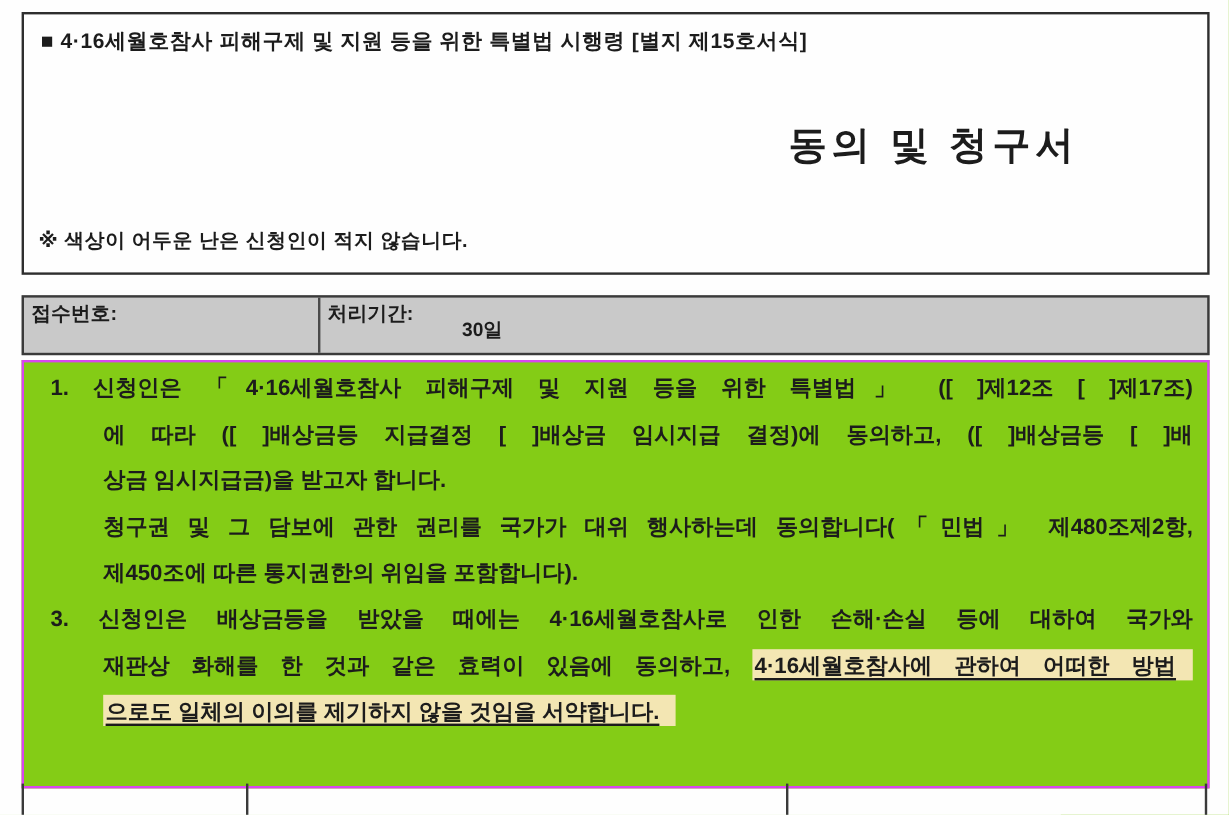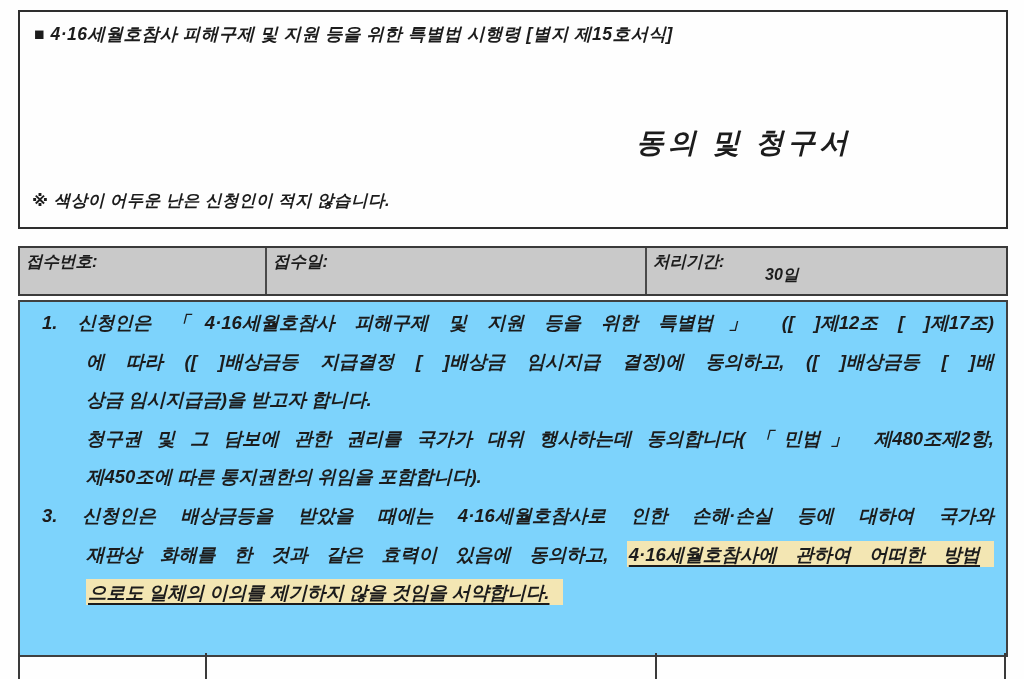--- a/index.html
+++ b/index.html
@@ -3,39 +3,39 @@
 <meta charset="utf-8">
 <style>
   html,body{margin:0;padding:0;}
   body{
     width:1024px;height:679px;overflow:hidden;
     background:#fefefe;
     font-family:"Liberation Sans","DejaVu Sans",sans-serif;
     color:#1c1c1c;
     -webkit-font-smoothing:antialiased;
   }
-  .page{position:relative;width:884px;height:679px;background:#fefefe;font-style:italic;}
+  .page{position:relative;width:884px;height:679px;background:#fefefe;}
 
   
   .top-box{
     position:absolute;left:18px;top:10px;width:986px;height:215px;
     border:2px solid #2e2e2e;background:#fefefe;
   }
   .law-header{
     position:absolute;left:14px;top:10px;right:10px;
     font-size:17.5px;font-weight:bold;letter-spacing:0.5px;white-space:nowrap;
   }
   .title-options{
     position:absolute;left:316px;top:52px;
     font-size:29px;font-weight:bold;line-height:50px;white-space:nowrap;
     letter-spacing:1px;
   }
   .doc-title{
-    position:absolute;left:616px;top:88px;
-    font-size:28px;font-weight:bold;letter-spacing:4px;white-space:nowrap;margin-top:24px;
+    position:absolute;left:637px;top:88px;
+    font-size:32px;font-weight:bold;letter-spacing:4px;white-space:nowrap;
   }
   .note{
     position:absolute;left:12px;top:178px;
     font-size:16.5px;font-weight:bold;letter-spacing:0.5px;white-space:nowrap;
   }
 
   
   .receipt-row{
     position:absolute;left:18px;top:246px;width:986px;height:46px;
     border:2px solid #3a3a3a;background:#c9c9c9;
@@ -51,21 +51,21 @@
   .receipt-cell:last-child{border-right:none;}
   .cell-no{width:247px;}
   .cell-date{width:380px;}
   .cell-period{flex:1;}
   .cell-label{position:absolute;left:6px;top:3px;white-space:nowrap;}
   .cell-value{position:absolute;left:118px;top:17px;font-size:16px;white-space:nowrap;}
 
   
   .body-box{
     position:absolute;left:18px;top:300px;width:986px;height:351px;
-    border:2px solid #404040;background:#7dd3fc;
+    border:2px solid #d946ef;background:#84cc16;
     box-sizing:content-box;
     padding-top:2px;
   }
   .bline{
     line-height:38.6px;
     font-size:18.5px;font-weight:bold;
     padding-left:22px;padding-right:12px;
     white-space:nowrap;
     text-align:justify;text-align-last:justify;
   }
@@ -98,23 +98,20 @@
 
     <div class="doc-title">동의 및 청구서</div>
 
     <div class="note">※ 색상이 어두운 난은 신청인이 적지 않습니다.</div>
   </div>
 
   <div class="receipt-row">
     <div class="receipt-cell cell-no">
       <span class="cell-label">접수번호:</span>
     </div>
-    <div class="receipt-cell cell-date">
-      <span class="cell-label">접수일:</span>
-    </div>
     <div class="receipt-cell cell-period">
       <span class="cell-label">처리기간:</span>
       <span class="cell-value">30일</span>
     </div>
   </div>
 
   <div class="body-box">
     <div class="bline num"><span>1. 신청인은 「4·16세월호참사 피해구제 및 지원 등을 위한 특별법」 ([ ]제12조 [ ]제17조)</span></div>
     <div class="bline cont"><span>에 따라 ([ ]배상금등 지급결정 [ ]배상금 임시지급 결정)에 동의하고, ([ ]배상금등 [ ]배</span></div>
     <div class="bline cont short"><span>상금 임시지급금)을 받고자 합니다.</span></div>

